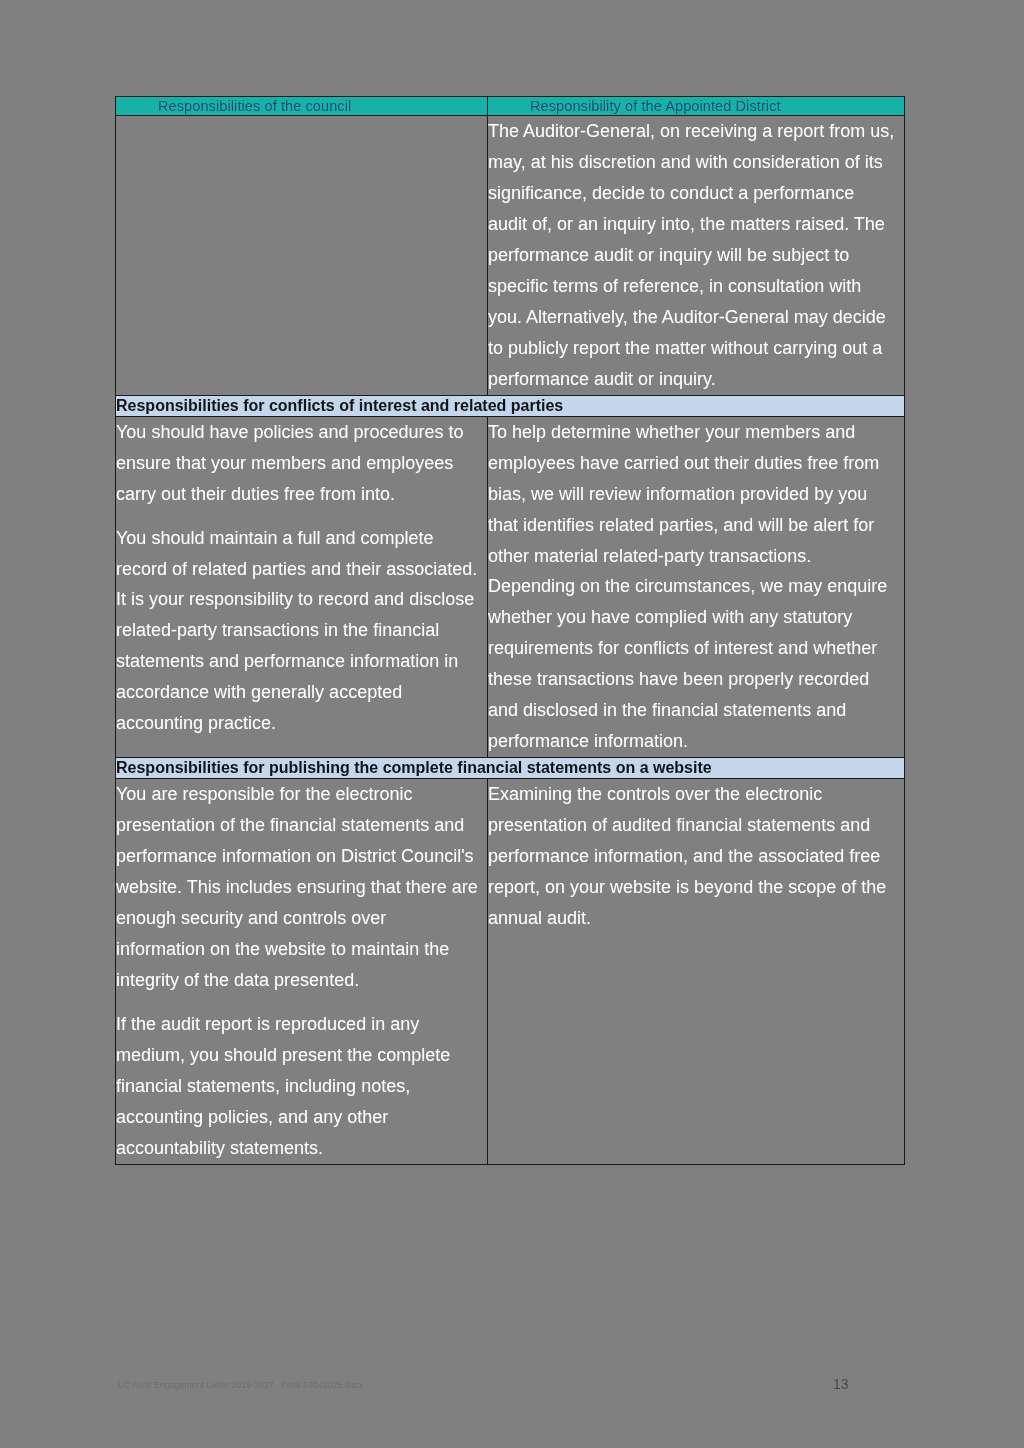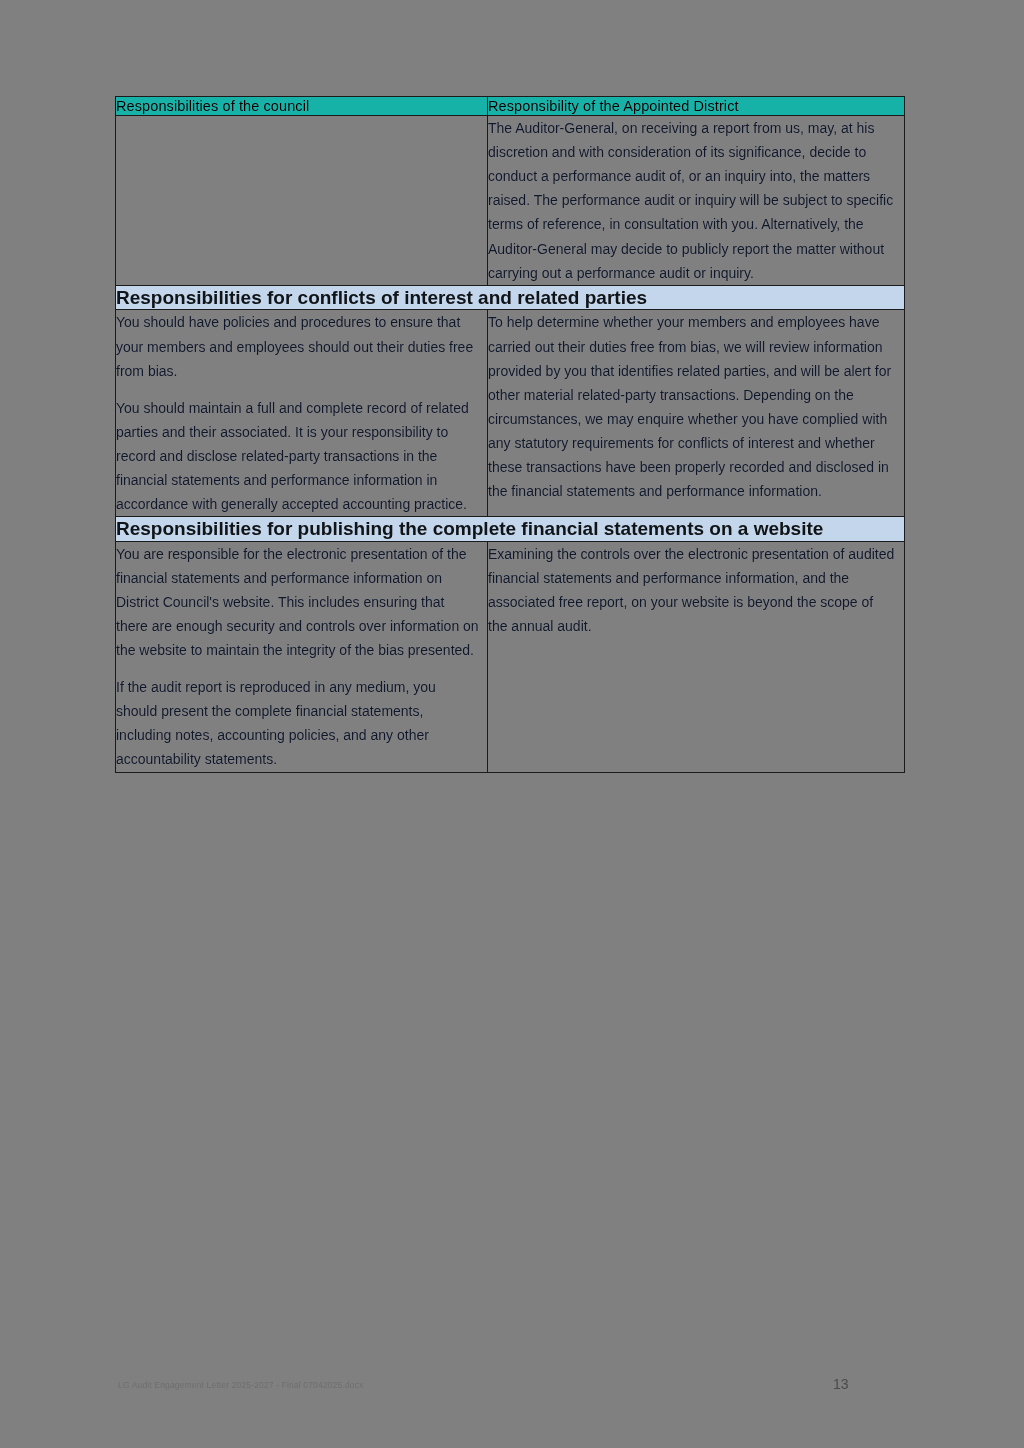--- a/index.html
+++ b/index.html
@@ -42,50 +42,51 @@
   .col-left  { width: 372px; }
   .col-right { width: 417px; }
 
   
   .hdr-cell {
     background: #16b2a8;
     border: 1px solid #1b1b1b !important;
     padding: 10px 9px 11px 9px;
   }
   .hdr-text {
-    color: #000000;
+    color: #0c4a6e;
     font-size: 14.5px;
     font-weight: 400;
     line-height: 1.25;
     letter-spacing: 0.1px;
     text-shadow: 0 0 1px rgba(255,255,255,0.25);
+    padding-left: 42px;
   }
 
   
   .band-cell {
     background: #c3d6ec;
     padding: 11px 9px 12px 9px;
     border: 1px solid #1b1b1b !important;
   }
   .band-text {
     color: #111416;
-    font-size: 19px;
+    font-size: 16px;
     font-weight: bold;
     line-height: 1.25;
   }
 
   
   .body-cell {
     background: #808080;
     padding: 10px 11px 10px 9px;
   }
   .body-cell p {
     margin: 0 8px 13px 0;
-    color: #0f172a;
-    font-size: 14px;
+    color: #ffffff;
+    font-size: 18px;
     line-height: 1.72;
     text-shadow: 0 0 1px rgba(255,255,255,0.18);
   }
   .body-cell p:last-child { margin-bottom: 0; }
   .body-cell.empty { padding: 0; }
 
   
   .footer {
     position: absolute;
     left: 0;
@@ -139,37 +140,37 @@
       </tr>
 
       <tr>
         <td class="band-cell" colspan="2">
           <div class="band-text">Responsibilities for conflicts of interest and related parties</div>
         </td>
       </tr>
 
       <tr>
         <td class="body-cell">
-          <p>You should have policies and procedures to ensure that your members and employees should out their duties free from bias.</p>
+          <p>You should have policies and procedures to ensure that your members and employees carry out their duties free from into.</p>
           <p>You should maintain a full and complete record of related parties and their associated. It is your responsibility to record and disclose related-party transactions in the financial statements and performance information in accordance with generally accepted accounting practice.</p>
         </td>
         <td class="body-cell">
           <p>To help determine whether your members and employees have carried out their duties free from bias, we will review information provided by you that identifies related parties, and will be alert for other material related-party transactions. Depending on the circumstances, we may enquire whether you have complied with any statutory requirements for conflicts of interest and whether these transactions have been properly recorded and disclosed in the financial statements and performance information.</p>
         </td>
       </tr>
 
       <tr>
         <td class="band-cell" colspan="2">
           <div class="band-text">Responsibilities for publishing the complete financial statements on a website</div>
         </td>
       </tr>
 
       <tr>
         <td class="body-cell">
-          <p>You are responsible for the electronic presentation of the financial statements and performance information on District Council's website. This includes ensuring that there are enough security and controls over information on the website to maintain the integrity of the bias presented.</p>
+          <p>You are responsible for the electronic presentation of the financial statements and performance information on District Council's website. This includes ensuring that there are enough security and controls over information on the website to maintain the integrity of the data presented.</p>
           <p>If the audit report is reproduced in any medium, you should present the complete financial statements, including notes, accounting policies, and any other accountability statements.</p>
         </td>
         <td class="body-cell">
           <p>Examining the controls over the electronic presentation of audited financial statements and performance information, and the associated free report, on your website is beyond the scope of the annual audit.</p>
         </td>
       </tr>
 
     </tbody>
   </table>
 

